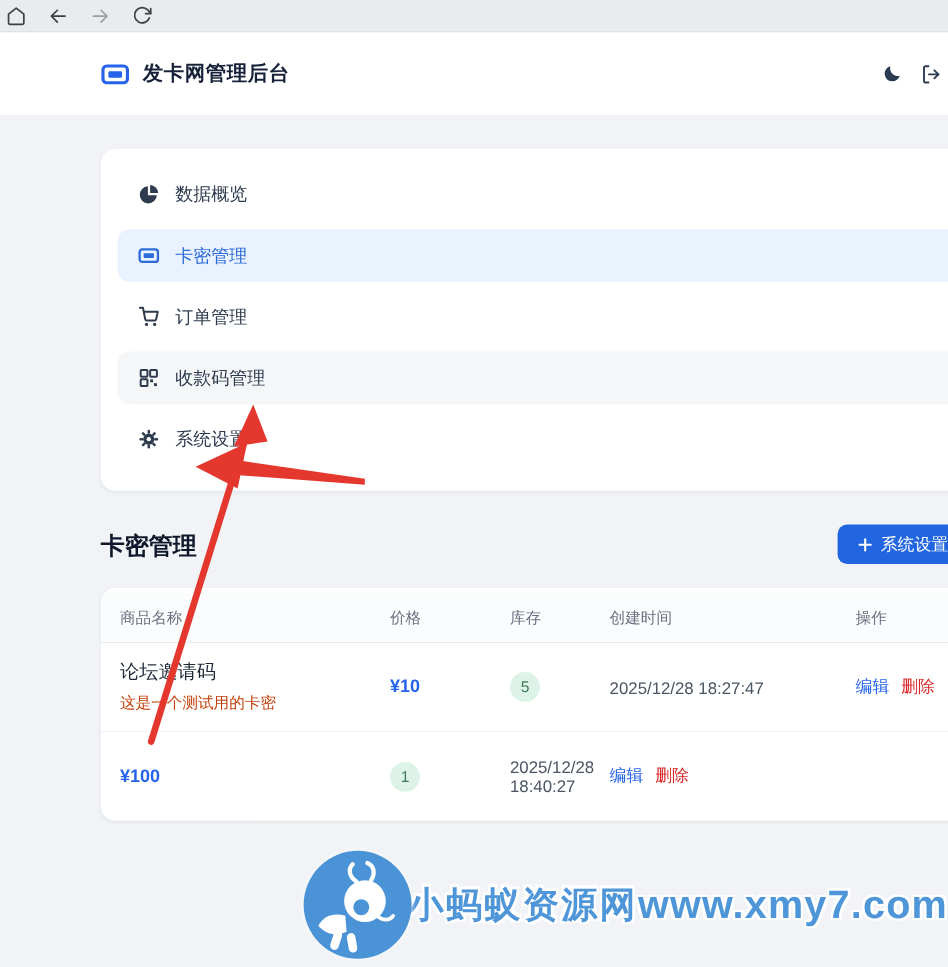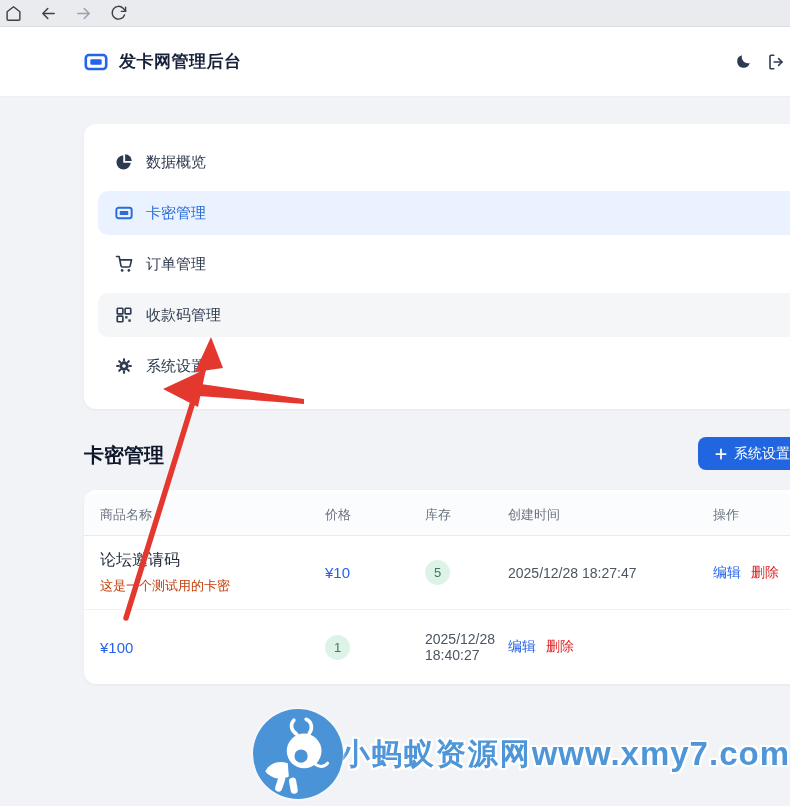--- a/index.html
+++ b/index.html
@@ -72,21 +72,21 @@
     background:#fff; border-radius:12px; box-shadow:0 1px 3px rgba(20,30,60,.05);
     padding-top:4px; overflow:hidden;
   }
   .t-grid { display:grid; grid-template-columns:225px 100px 83px 205px auto; align-items:center; padding-left:16px; }
   .t-head { height:42px; border-bottom:1px solid #e8eaee; background:#fbfcfd; }
   .t-head span { font-size:13px; color:#6b7280; }
   .t-row { padding-top:13px; padding-bottom:13px; border-bottom:1px solid #f1f2f5; min-height:74px; }
   .t-row:last-child { border-bottom:none; }
   .cell-name .nm { font-size:16px; color:#1f2937; font-weight:500; margin-bottom:6px; }
   .cell-name .ds { font-size:13px; color:#c2410c; }
-  .cell-price { font-size:15px; font-weight:400; color:#2563eb; }
+  .cell-price { font-size:15px; font-weight:700; color:#2563eb; }
   .stock-badge {
     display:inline-flex; width:25px; height:25px; border-radius:50%;
     align-items:center; justify-content:center;
     background:#def3e8; color:#41795c; font-size:13px;
   }
   .cell-date { font-size:14px; color:#4b5563; }
   .cell-ops { display:flex; gap:10px; font-size:14px; }
   .lnk-edit { color:#2563eb; cursor:pointer; }
   .lnk-del { color:#dc2626; cursor:pointer; }
 

